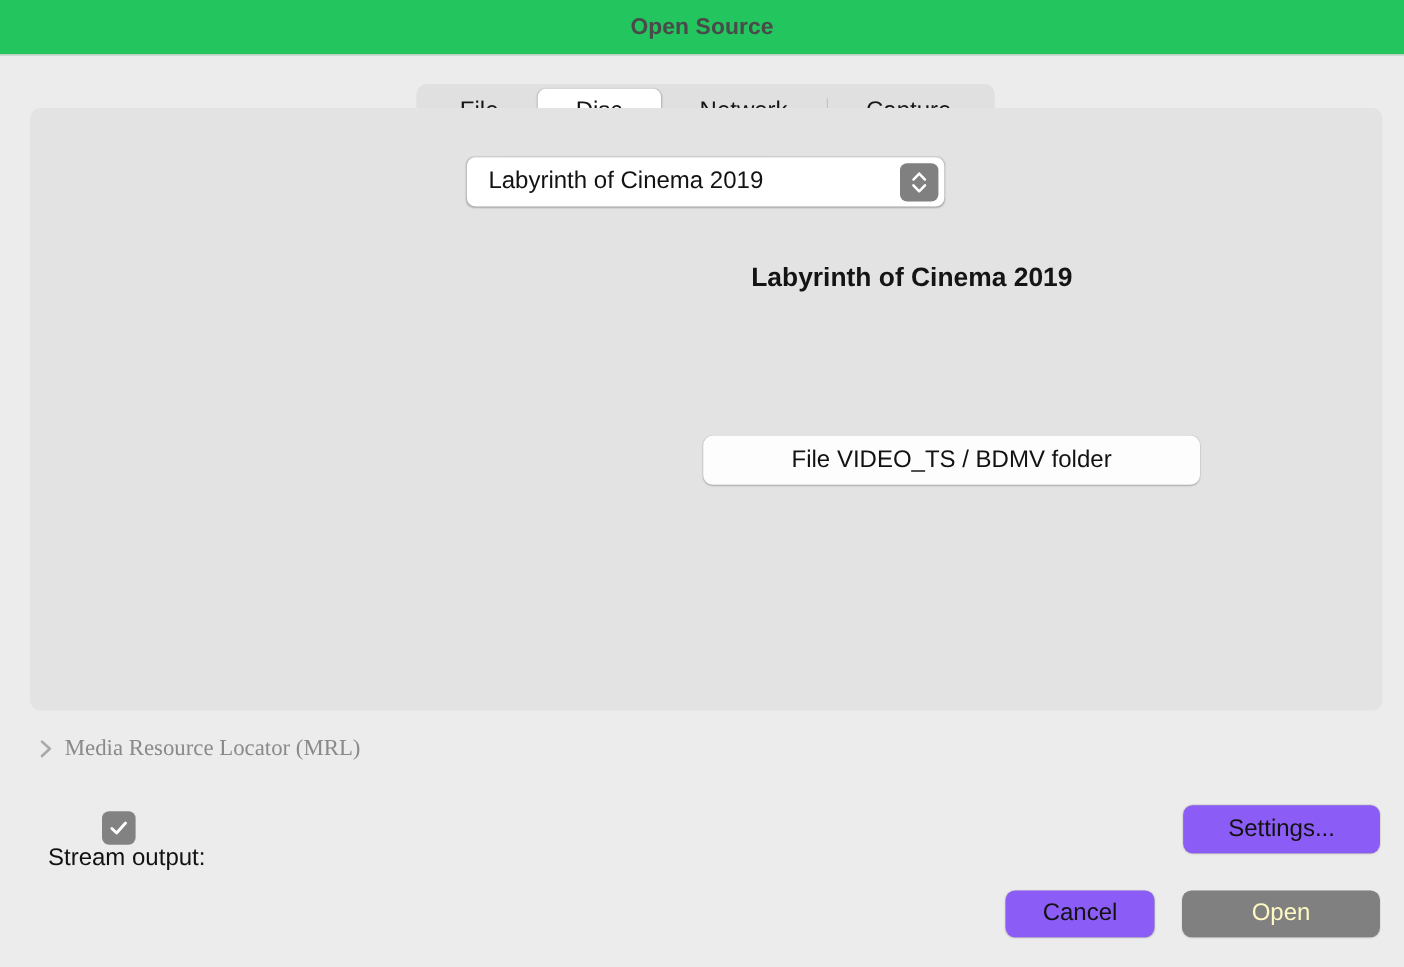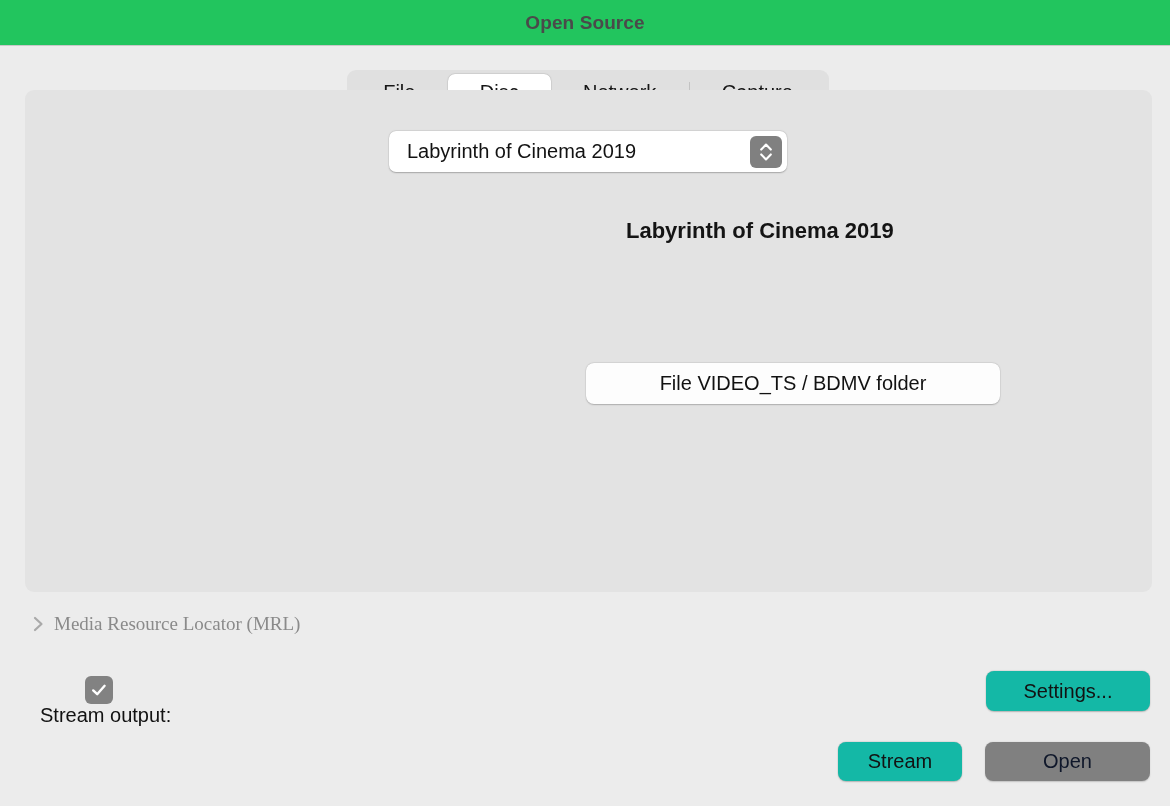--- a/index.html
+++ b/index.html
@@ -202,27 +202,27 @@
   .btn {
     position: absolute;
     display: flex;
     align-items: center;
     justify-content: center;
     font-size: 20px;
     border-radius: 8px;
     white-space: nowrap;
   }
   .btn-light {
-    background: #14b8a6;
+    background: #8b5cf6;
     color: #121212;
     box-shadow: 0 0.5px 1.5px rgba(0,0,0,0.22), 0 0 0 0.5px rgba(0,0,0,0.06);
   }
   .btn-default {
     background: #808080;
-    color: #0f172a;
+    color: #fef9c3;
     box-shadow: 0 0.5px 1.5px rgba(0,0,0,0.18);
   }
   .btn-settings { left: 986px; top: 671px; width: 164px; height: 40px; }
   .btn-cancel   { left: 838px; top: 742px; width: 124px; height: 39px; }
   .btn-open     { left: 985px; top: 742px; width: 165px; height: 39px; }
 </style>
 </head>
 <body>
 
 <div class="titlebar">
@@ -274,15 +274,15 @@
   <span class="checkbox">
     <svg width="20" height="20" viewBox="0 0 20 20" aria-hidden="true">
       <path d="M4.2 10.4 L8.2 14.2 L15.6 5.8" fill="none" stroke="#ffffff" stroke-width="2.4" stroke-linecap="round" stroke-linejoin="round"></path>
     </svg>
   </span>
   <span class="stream-label">Stream output:</span>
 </div>
 
 <div class="btn btn-light btn-settings">Settings...</div>
 
-<div class="btn btn-light btn-cancel">Stream</div>
+<div class="btn btn-light btn-cancel">Cancel</div>
 
 <div class="btn btn-default btn-open">Open</div>
 
 </body></html>

